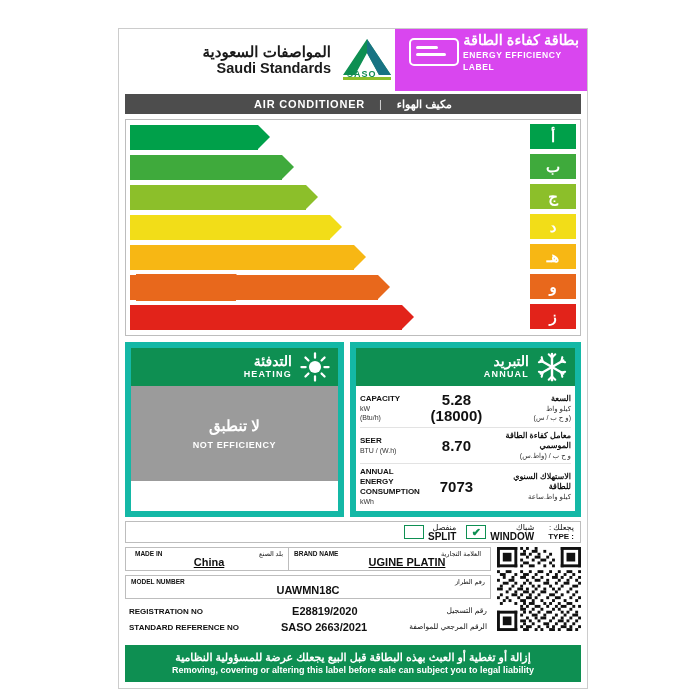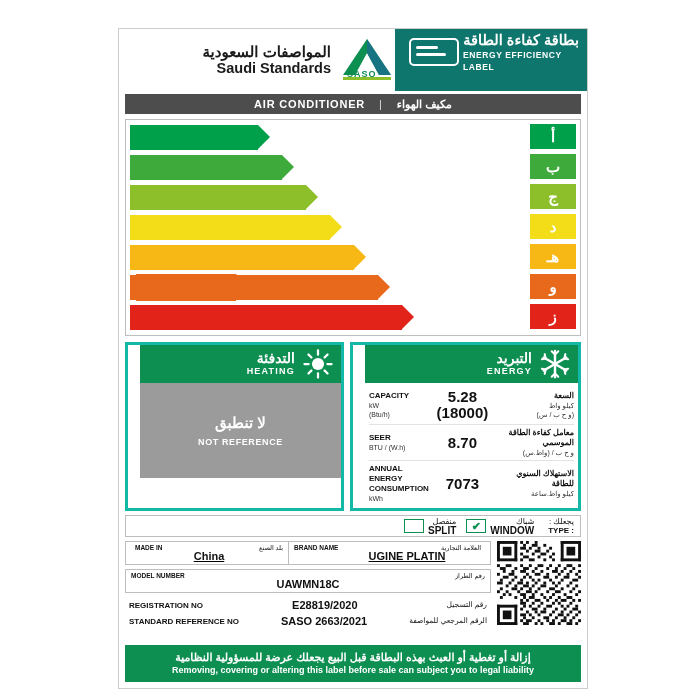--- a/index.html
+++ b/index.html
@@ -45,21 +45,21 @@
   }
   .hdr-logo .arc{
     position:absolute;left:0;top:8px;width:56px;height:44px;
   }
   .saso-word{
     position:absolute;left:8px;top:40px;
     font-size:9px;font-weight:bold;color:#0f8a52;letter-spacing:1px;
   }
   .hdr-right{
     flex:1;
-    background:#0f766e;
+    background:#d946ef;
     display:flex;
     align-items:center;
     justify-content:space-between;
     padding:0 8px 16px 14px;
     box-sizing:border-box;
   }
   .hdr-right-text{
     color:#ffffff;display:flex;flex-direction:column;justify-content:center;
   }
   .hdr-ar{font-size:14.5px;font-weight:bold;direction:rtl;line-height:17px;}
@@ -141,24 +141,23 @@
     border-bottom:13.5px solid transparent;
     border-left:13px solid #e8681c;
   }
   
   .hc{
     margin:6px 6px 0 6px;
     display:flex;
     gap:6px;
   }
   .panel{
-    border:3px solid #14b8a6;
+    border:6px solid #14b8a6;
     box-sizing:border-box;
     position:relative;
-    padding-left:12px;
   }
   .heating{width:48%;}
   .cooling{flex:1;}
   .panel-head{
     background:#0e8f52;
     height:38px;
     display:flex;align-items:center;justify-content:space-between;
     padding:0 6px;
     box-sizing:border-box;
     color:#ffffff;
@@ -364,29 +363,29 @@
               <line x1="5.8" y1="5.8" x2="9" y2="9"></line>
               <line x1="23" y1="23" x2="26.2" y2="26.2"></line>
               <line x1="26.2" y1="5.8" x2="23" y2="9"></line>
               <line x1="9" y1="23" x2="5.8" y2="26.2"></line>
             </g>
           </svg>
         </div>
       </div>
       <div class="na-body">
         <div class="na-ar">لا تنطبق</div>
-        <div class="na-en">NOT REFERENCE</div>
+        <div class="na-en">NOT EFFICIENCY</div>
       </div>
     </div>
 
     <div class="panel cooling">
       <div class="panel-head">
         <div class="txt">
           <div class="ar">التبريد</div>
-          <div class="en">ENERGY</div>
+          <div class="en">ANNUAL</div>
         </div>
         <div class="snow">
           <svg viewBox="0 0 32 32" width="30" height="30">
             <g stroke="#ffffff" stroke-width="2.6" stroke-linecap="round">
               <line x1="16" y1="2" x2="16" y2="30"></line>
               <line x1="4" y1="9" x2="28" y2="23"></line>
               <line x1="4" y1="23" x2="28" y2="9"></line>
             </g>
             <g stroke="#ffffff" stroke-width="2.2" stroke-linecap="round">
               <line x1="16" y1="6" x2="12.5" y2="2.5"></line>

